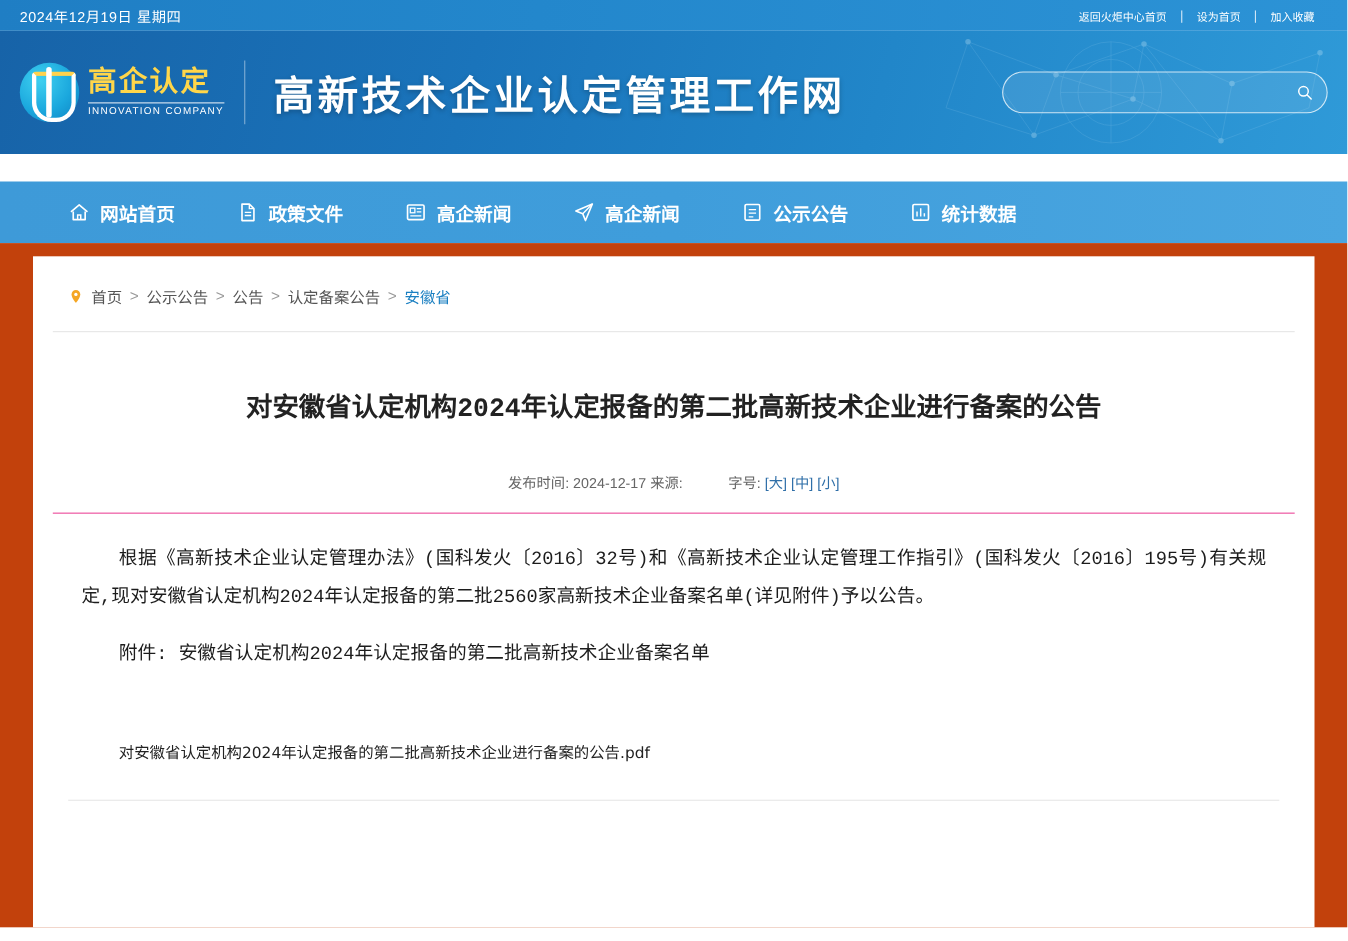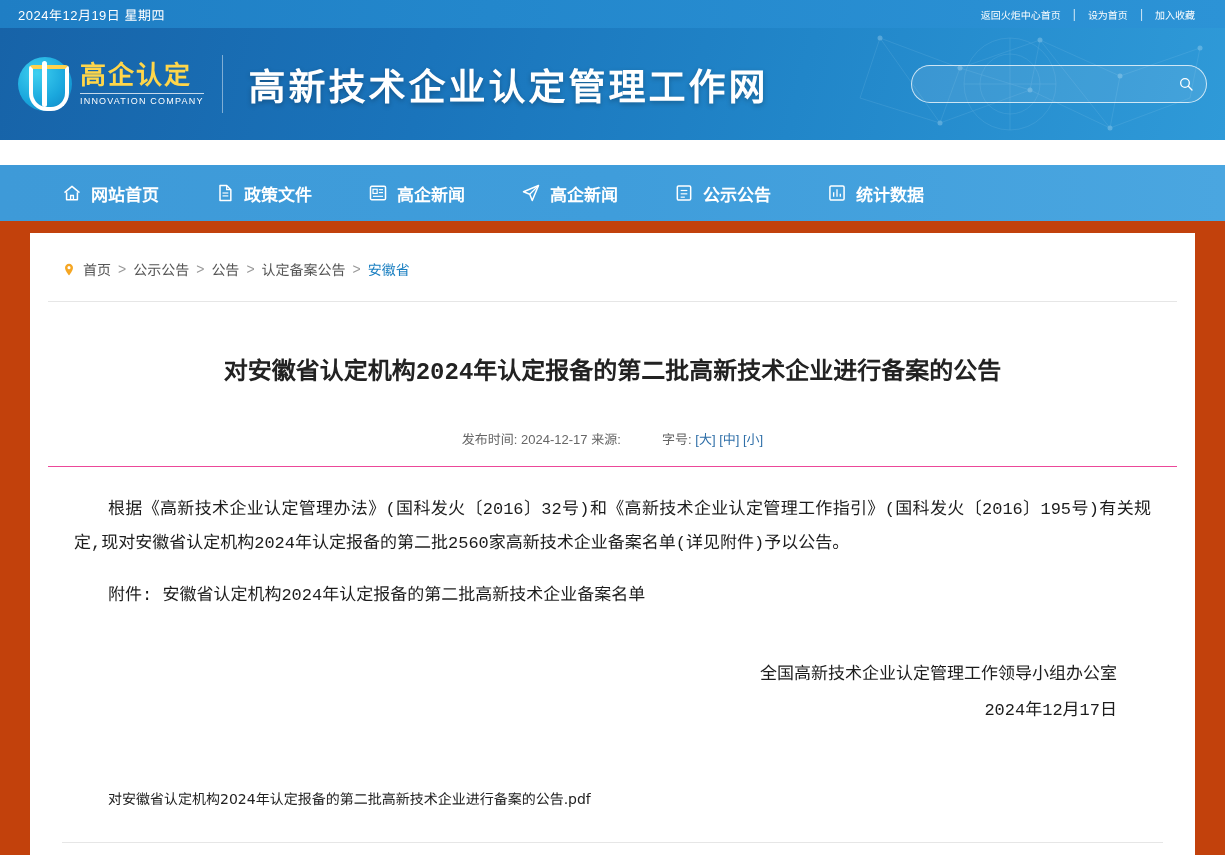--- a/index.html
+++ b/index.html
@@ -363,24 +363,20 @@
       <span class="fs">
         <a href="#">[大]</a>
         <a href="#">[中]</a>
         <a href="#">[小]</a>
       </span>
     </div>
 
     <div class="doc-body">
       <p>根据《高新技术企业认定管理办法》(国科发火〔2016〕32号)和《高新技术企业认定管理工作指引》(国科发火〔2016〕195号)有关规定,现对安徽省认定机构2024年认定报备的第二批2560家高新技术企业备案名单(详见附件)予以公告。</p>
       <p class="attach">附件: 安徽省认定机构2024年认定报备的第二批高新技术企业备案名单</p>
-      <div class="sign">
-        <div>全国高新技术企业认定管理工作领导小组办公室</div>
-        <div>2024年12月17日</div>
-      </div>
     </div>
 
     <div class="file-link">
       <a href="#">对安徽省认定机构2024年认定报备的第二批高新技术企业进行备案的公告.pdf</a>
     </div>
 
     <div class="bottom-rule"></div>
   </div>
 </div>
 

